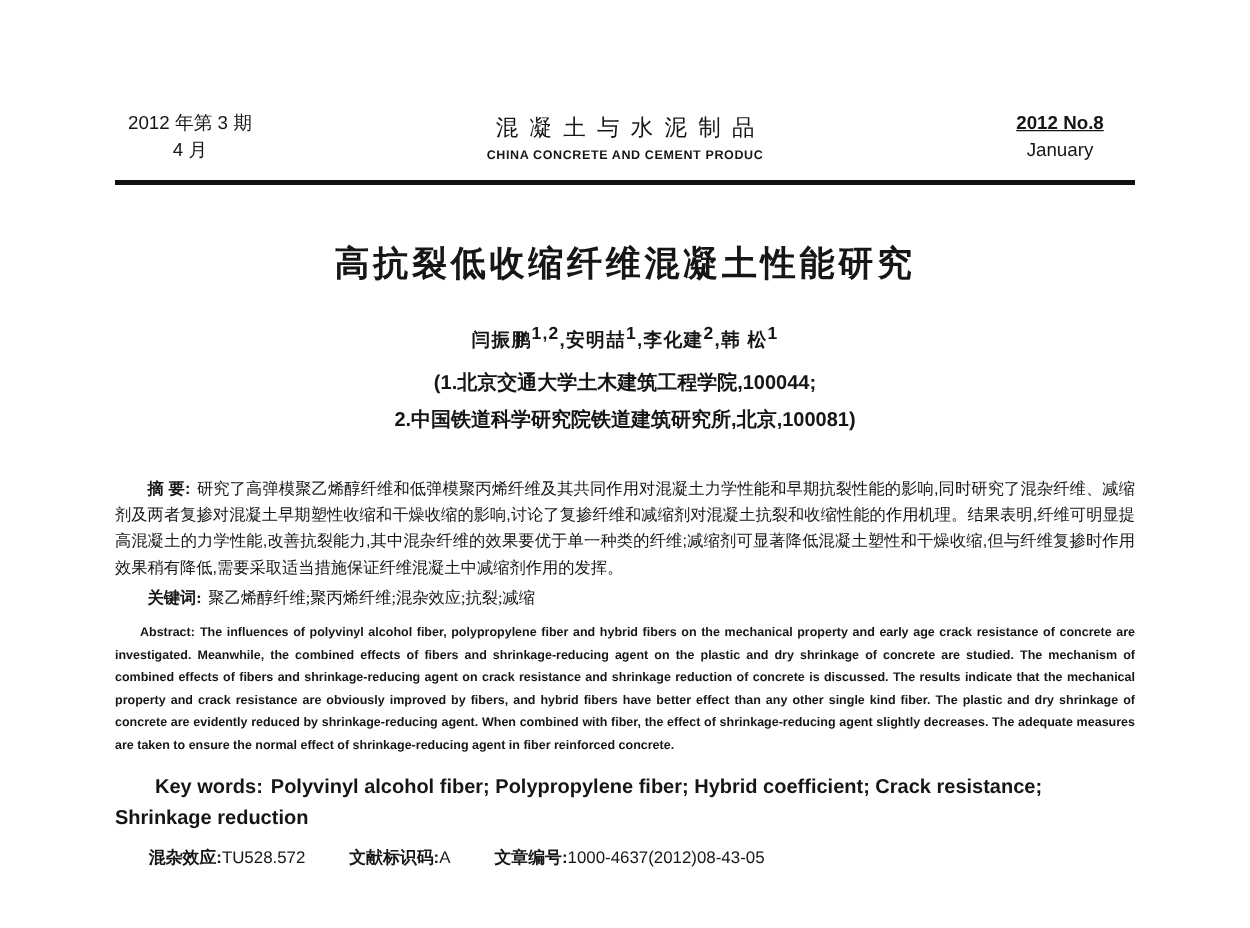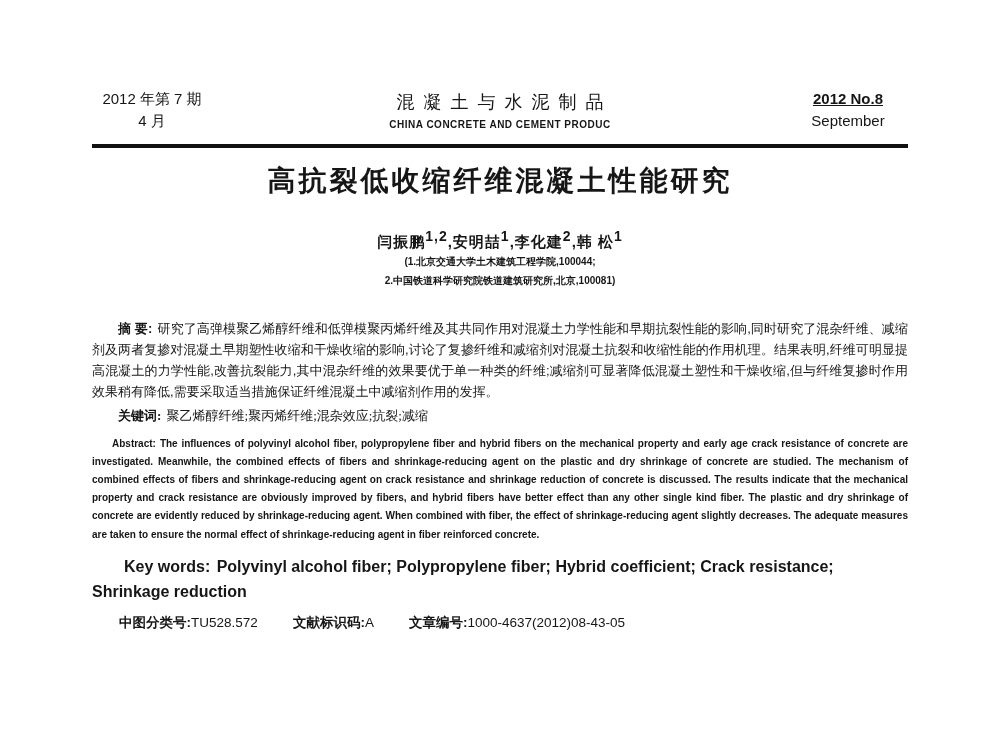--- a/index.html
+++ b/index.html
@@ -50,33 +50,34 @@
     background: #111111;
     margin-top: 12px;
   }
 
   
   .title {
     text-align: center;
     font-size: 28px;
     font-weight: bold;
     letter-spacing: 3px;
-    margin-top: 14px;
+    margin-top: 44px;
   }
   .authors {
     text-align: center;
     margin-top: 28px;
     font-size: 15px;
     font-weight: bold;
     letter-spacing: 1px;
   }
   .authors sup { font-size: 14px; font-weight: bold; }
   .affil {
     text-align: center;
-    font-size: 10px;
+    margin-top: 10px;
+    font-size: 16px;
     font-weight: 600;
     line-height: 1.9;
   }
 
   
   .abs-cn {
     margin-top: 28px;
     font-size: 13px;
     line-height: 1.62;
     text-align: justify;
@@ -115,30 +116,30 @@
   .meta .item { margin-right: 2.6em; }
   .meta .lbl { margin-right: 0; }
 </style>
 </head>
 <body>
 
 <div class="page">
 
   <div class="header">
     <div class="h-left">
-      <div class="line1">2012 年第 7 期</div>
+      <div class="line1">2012 年第 3 期</div>
       <div class="line2">4 月</div>
     </div>
     <div class="h-center">
       <div class="jt-cn">混凝土与水泥制品</div>
       <div class="jt-en">CHINA  CONCRETE  AND  CEMENT  PRODUC</div>
     </div>
     <div class="h-right">
       <div class="line1">2012 No.8</div>
-      <div class="line2">September</div>
+      <div class="line2">January</div>
     </div>
   </div>
 
   <div class="rule"></div>
 
   <h1 class="title">高抗裂低收缩纤维混凝土性能研究</h1>
 
   <div class="authors">
     <span class="author"><span>闫振鹏</span><sup>1,2</sup></span><span class="author"><span>,安明喆</span><sup>1</sup></span><span class="author"><span>,李化建</span><sup>2</sup></span><span class="author"><span>,韩  松</span><sup>1</sup></span>
   </div>
@@ -158,16 +159,16 @@
 
   <p class="abs-en">
     <span class="lbl">Abstract:</span><span>The influences of polyvinyl alcohol fiber, polypropylene fiber and hybrid fibers on the mechanical property and early age crack resistance of concrete are investigated. Meanwhile, the combined effects of fibers and shrinkage-reducing agent on the plastic and dry shrinkage of concrete are studied. The mechanism of combined effects of fibers and shrinkage-reducing agent on crack resistance and shrinkage reduction of concrete is discussed. The results indicate that the mechanical property and crack resistance are obviously improved by fibers, and hybrid fibers have better effect than any other single kind fiber. The plastic and dry shrinkage of concrete are evidently reduced by shrinkage-reducing agent. When combined with fiber, the effect of shrinkage-reducing agent slightly decreases. The adequate measures are taken to ensure the normal effect of shrinkage-reducing agent in fiber reinforced concrete.</span>
   </p>
 
   <p class="kw-en">
     <span class="lbl">Key words:</span><span>Polyvinyl alcohol fiber; Polypropylene fiber; Hybrid coefficient; Crack resistance; Shrinkage reduction</span>
   </p>
 
   <p class="meta">
-    <span class="item"><span class="lbl">中图分类号:</span><span>TU528.572</span></span><span class="item"><span class="lbl">文献标识码:</span><span>A</span></span><span class="item"><span class="lbl">文章编号:</span><span>1000-4637(2012)08-43-05</span></span>
+    <span class="item"><span class="lbl">混杂效应:</span><span>TU528.572</span></span><span class="item"><span class="lbl">文献标识码:</span><span>A</span></span><span class="item"><span class="lbl">文章编号:</span><span>1000-4637(2012)08-43-05</span></span>
   </p>
 
 </div>
 
 </body></html>

